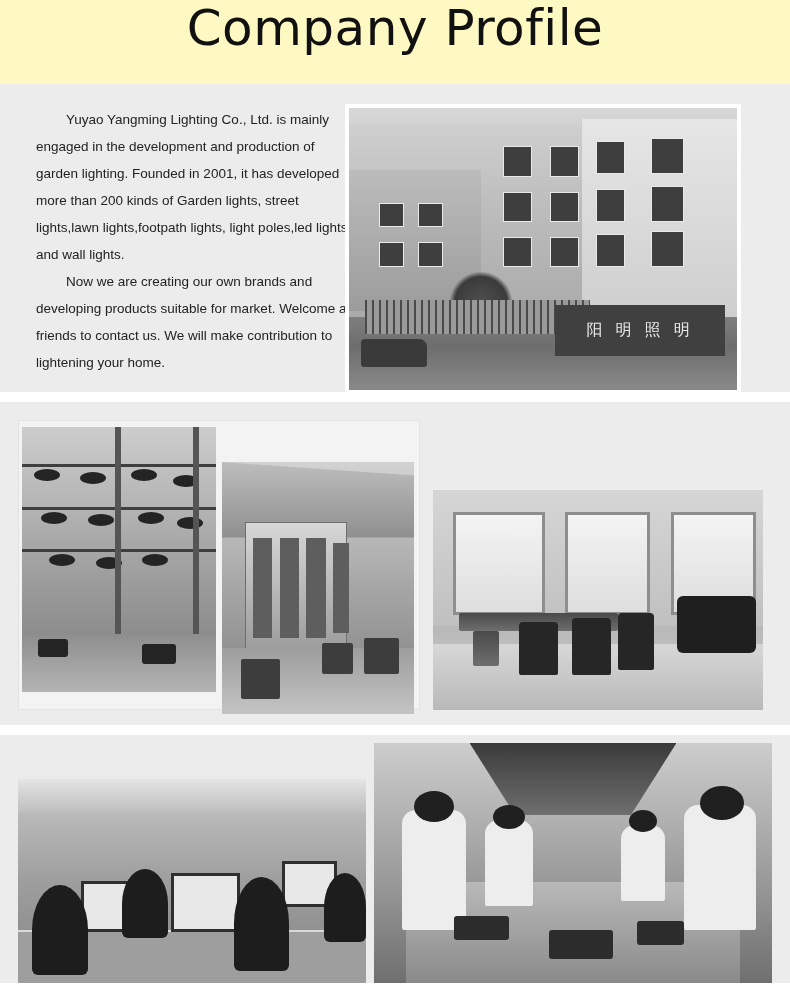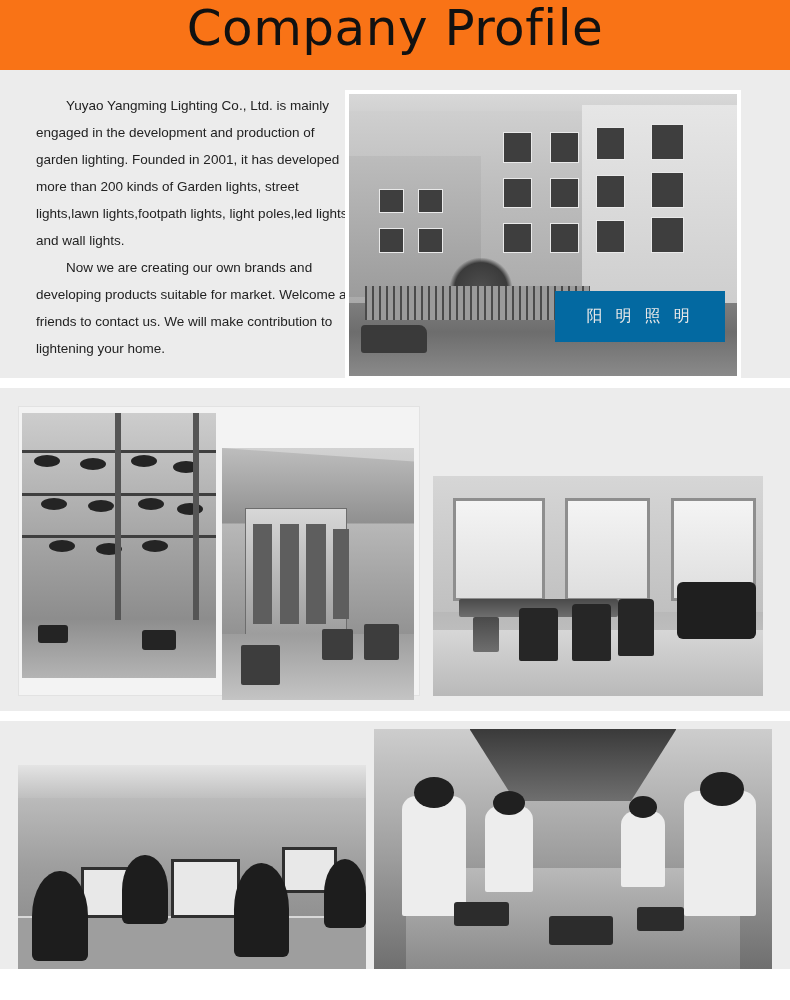--- a/index.html
+++ b/index.html
@@ -16,25 +16,25 @@
   }
   .page {
     position: relative;
     width: 790px;
     height: 1000px;
     background: #ffffff;
   }
 
   
   .title-bar {
-    height: 70px;
+    height: 84px;
     display: flex;
     align-items: flex-start;
     justify-content: center;
-    background: #f97316;
+    background: #fef9c3;
   }
   .title-bar h1 {
     margin: 0;
     font-family: "DejaVu Sans", sans-serif;
     font-weight: 400;
     font-size: 50px;
     line-height: 56px;
     letter-spacing: 0.5px;
     color: #111111;
     padding-top: 0px;
@@ -135,21 +135,21 @@
   .bld-ground {
     position: absolute; left: 0; bottom: 0; width: 100%; height: 26%;
     background: linear-gradient(180deg,#7e7e7e 0%, #6d6d6d 40%, #8a8a8a 100%);
   }
   .bld-fence {
     position: absolute; left: 4%; bottom: 20%; width: 58%; height: 12%;
     background: repeating-linear-gradient(90deg,#4a4a4a 0 2px,#9a9a9a 2px 7px);
   }
   .bld-sign {
     position: absolute; right: 3%; bottom: 12%; width: 44%; height: 18%;
-    background: #0369a1;
+    background: #404040;
     color: #e8e8e8;
     font-size: 16px;
     letter-spacing: 4px;
     display: flex; align-items: center; justify-content: center;
     font-family: "DejaVu Sans", sans-serif;
   }
   .bld-tree {
     position: absolute; bottom: 20%; left: 26%; width: 16%; height: 22%;
     background: radial-gradient(circle at 50% 50%, #4f4f4f 0%, #3b3b3b 60%, rgba(60,60,60,0) 72%);
   }

